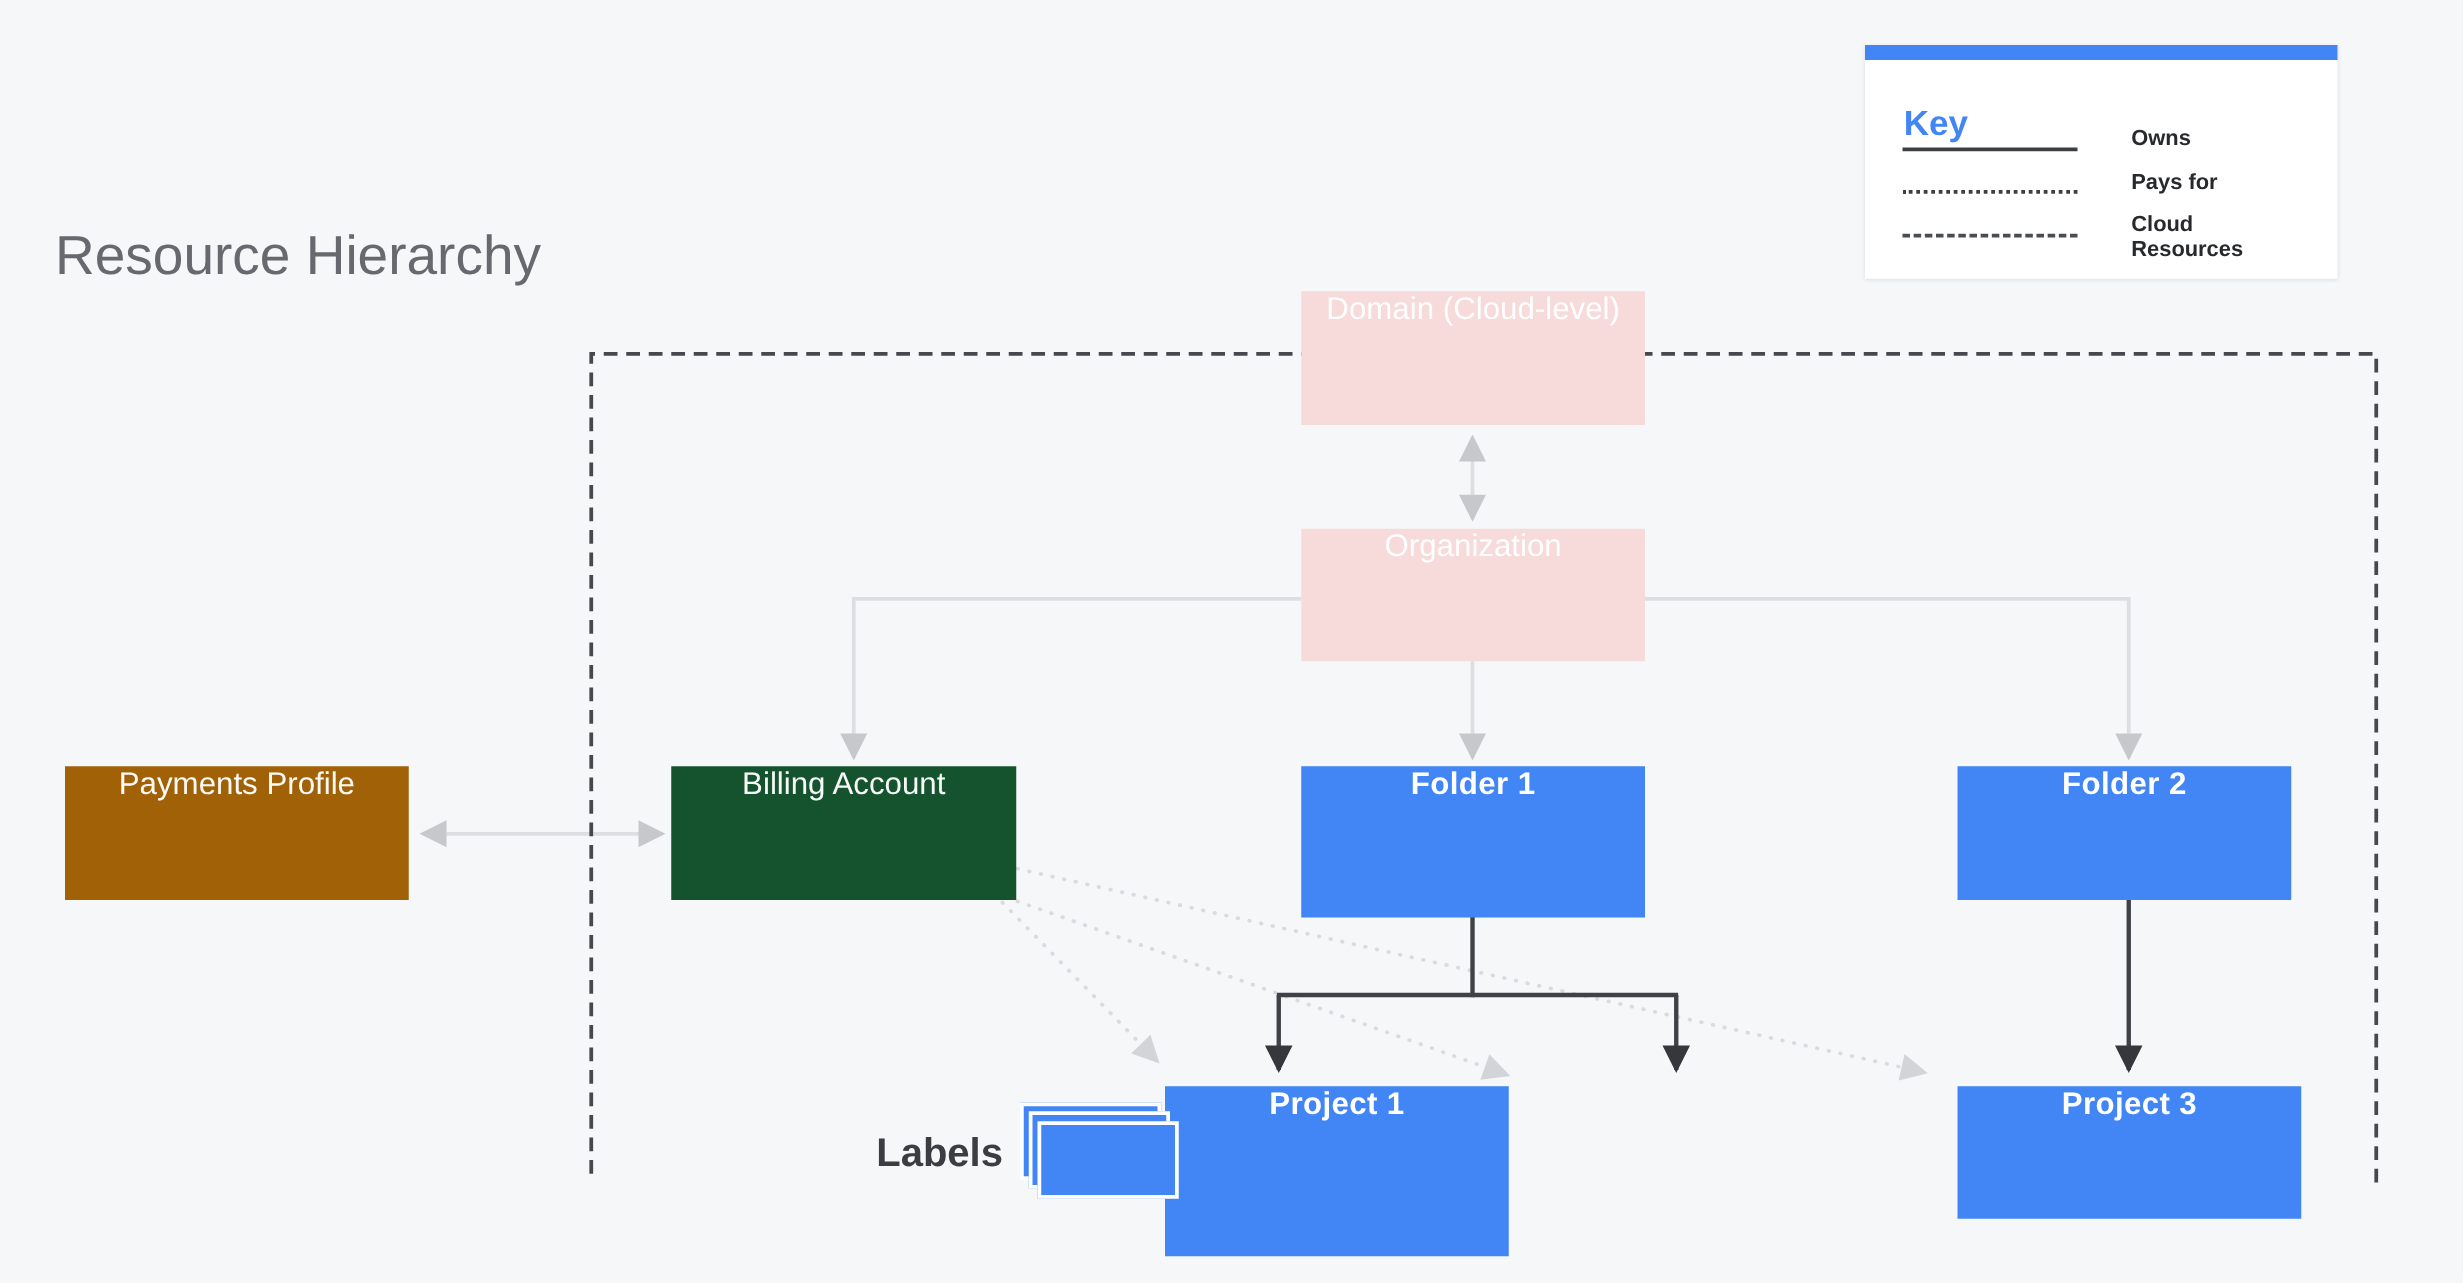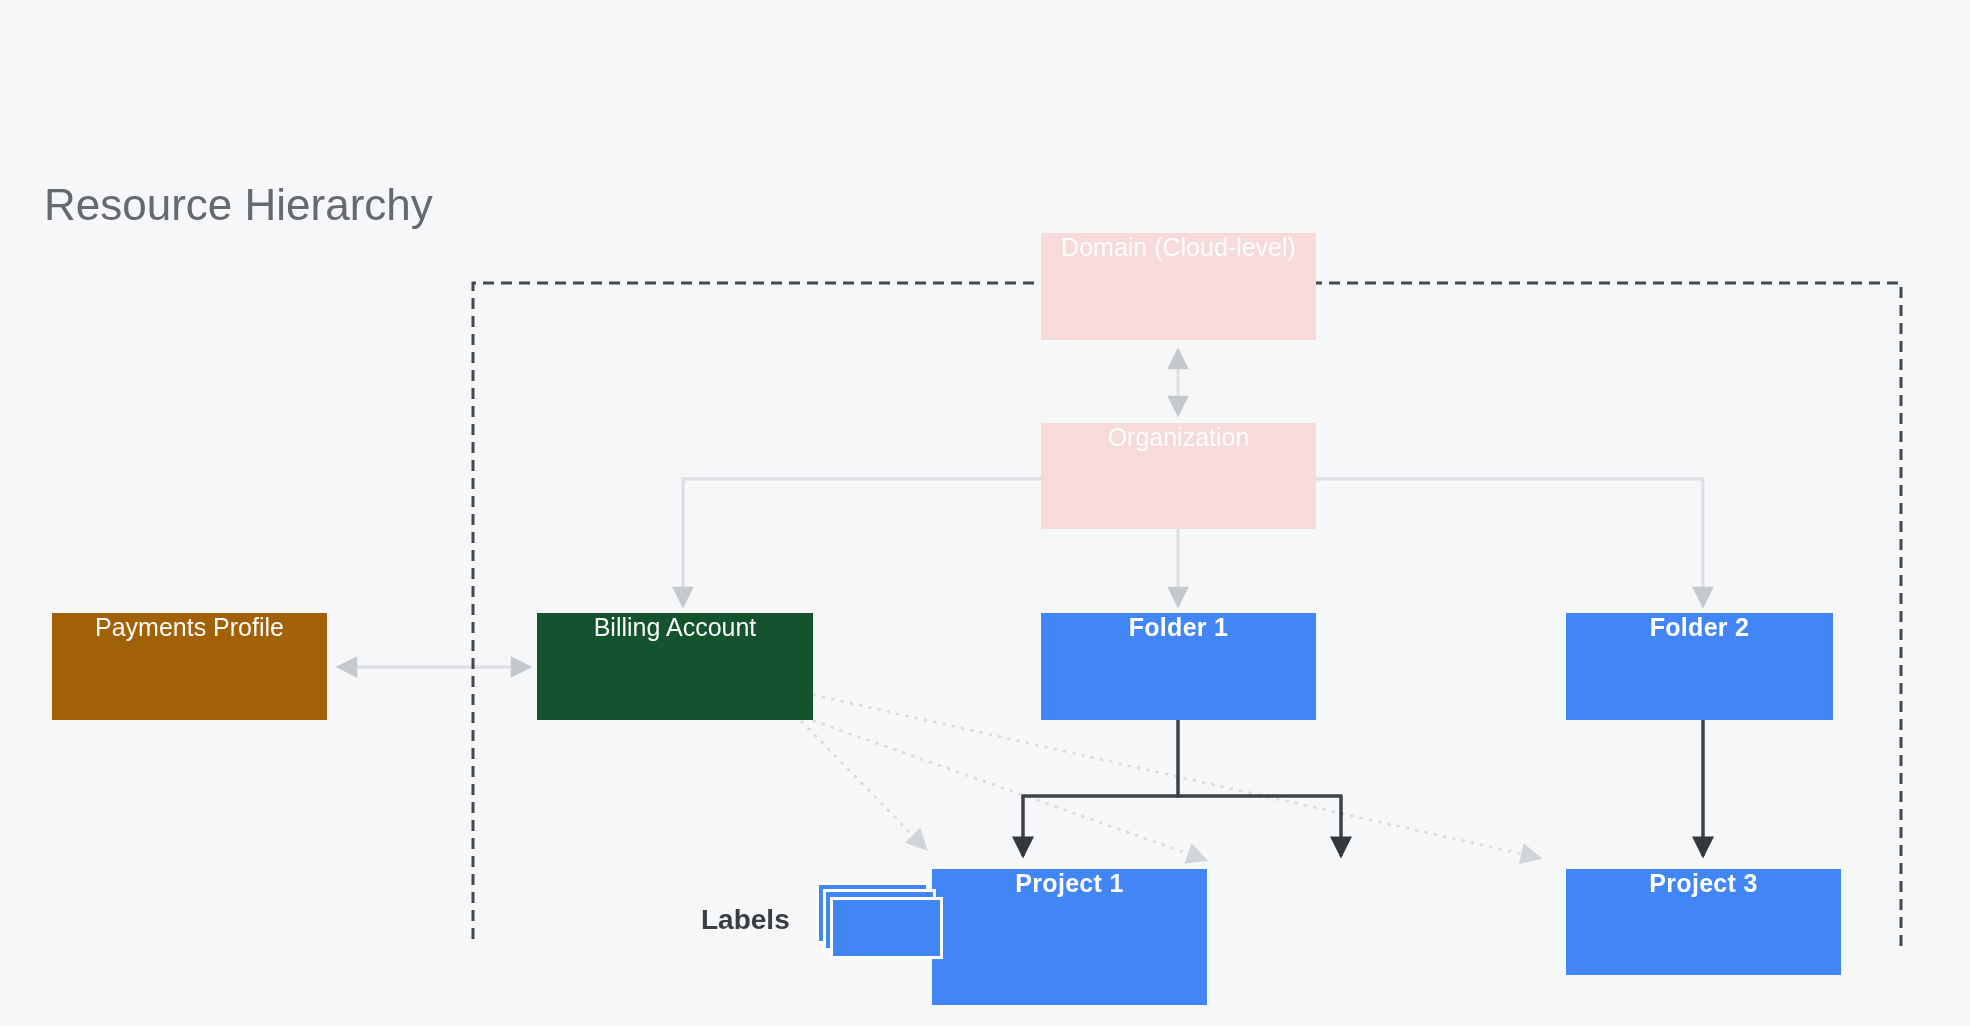--- a/index.html
+++ b/index.html
@@ -62,21 +62,21 @@
     position:absolute;left:213px;width:125px;
     font-size:17.5px;font-weight:700;color:#27292d;line-height:1.17;
   }
   .key-label.r1{top:64px;}
   .key-label.r2{top:99px;}
   .key-label.r3{top:133px;}
 
   
   .labels-caption{
     position:absolute;left:701px;top:904px;z-index:4;
-    font-size:28px;font-weight:700;color:#3a3d41;
+    font-size:32px;font-weight:700;color:#3a3d41;
   }
   .labels-stack{position:absolute;left:816px;top:882px;width:128px;height:78px;z-index:4;}
   .labels-stack .card{
     position:absolute;width:113px;height:62px;box-sizing:border-box;
     background:#4285F4;border:3px solid #ffffff;
   }
   .card.back {left:0;top:0;}
   .card.mid  {left:7px;top:7px;}
   .card.front{left:14px;top:15px;}
 </style>
@@ -124,34 +124,46 @@
   </div>
   <div class="node pink soft" style="left:1041px;top:423px;width:275px;height:106px">
     <span class="node-label">Organization</span>
   </div>
   <div class="node cream soft" style="left:52px;top:613px;width:275px;height:107px">
     <span class="node-label">Payments Profile</span>
   </div>
   <div class="node green soft" style="left:537px;top:613px;width:276px;height:107px">
     <span class="node-label">Billing Account</span>
   </div>
-  <div class="node blue strong" style="left:1041px;top:613px;width:275px;height:107px">
+  <div class="node blue strong" style="left:1041px;top:613px;width:275px;height:121px">
     <span class="node-label">Folder 1</span>
   </div>
   <div class="node blue strong" style="left:1566px;top:613px;width:267px;height:107px">
     <span class="node-label">Folder 2</span>
   </div>
   <div class="node blue strong" style="left:932px;top:869px;width:275px;height:136px">
     <span class="node-label">Project 1</span>
   </div>
   <div class="node blue strong" style="left:1566px;top:869px;width:275px;height:106px">
     <span class="node-label">Project 3</span>
   </div>
 
   <div class="labels-caption">Labels</div>
   <div class="labels-stack">
     <div class="card back"></div>
     <div class="card mid"></div>
     <div class="card front"></div>
   </div>
 
+  <div class="key-panel">
+    <div class="key-bar"></div>
+    <div class="key-title">Key</div>
+
+    <div class="key-sample solid"></div>
+    <div class="key-sample dotted"></div>
+    <div class="key-sample dashed"></div>
+
+    <div class="key-label r1">Owns</div>
+    <div class="key-label r2">Pays for</div>
+    <div class="key-label r3">Cloud Resources</div>
+  </div>
 
 </div>
 
 </body></html>

